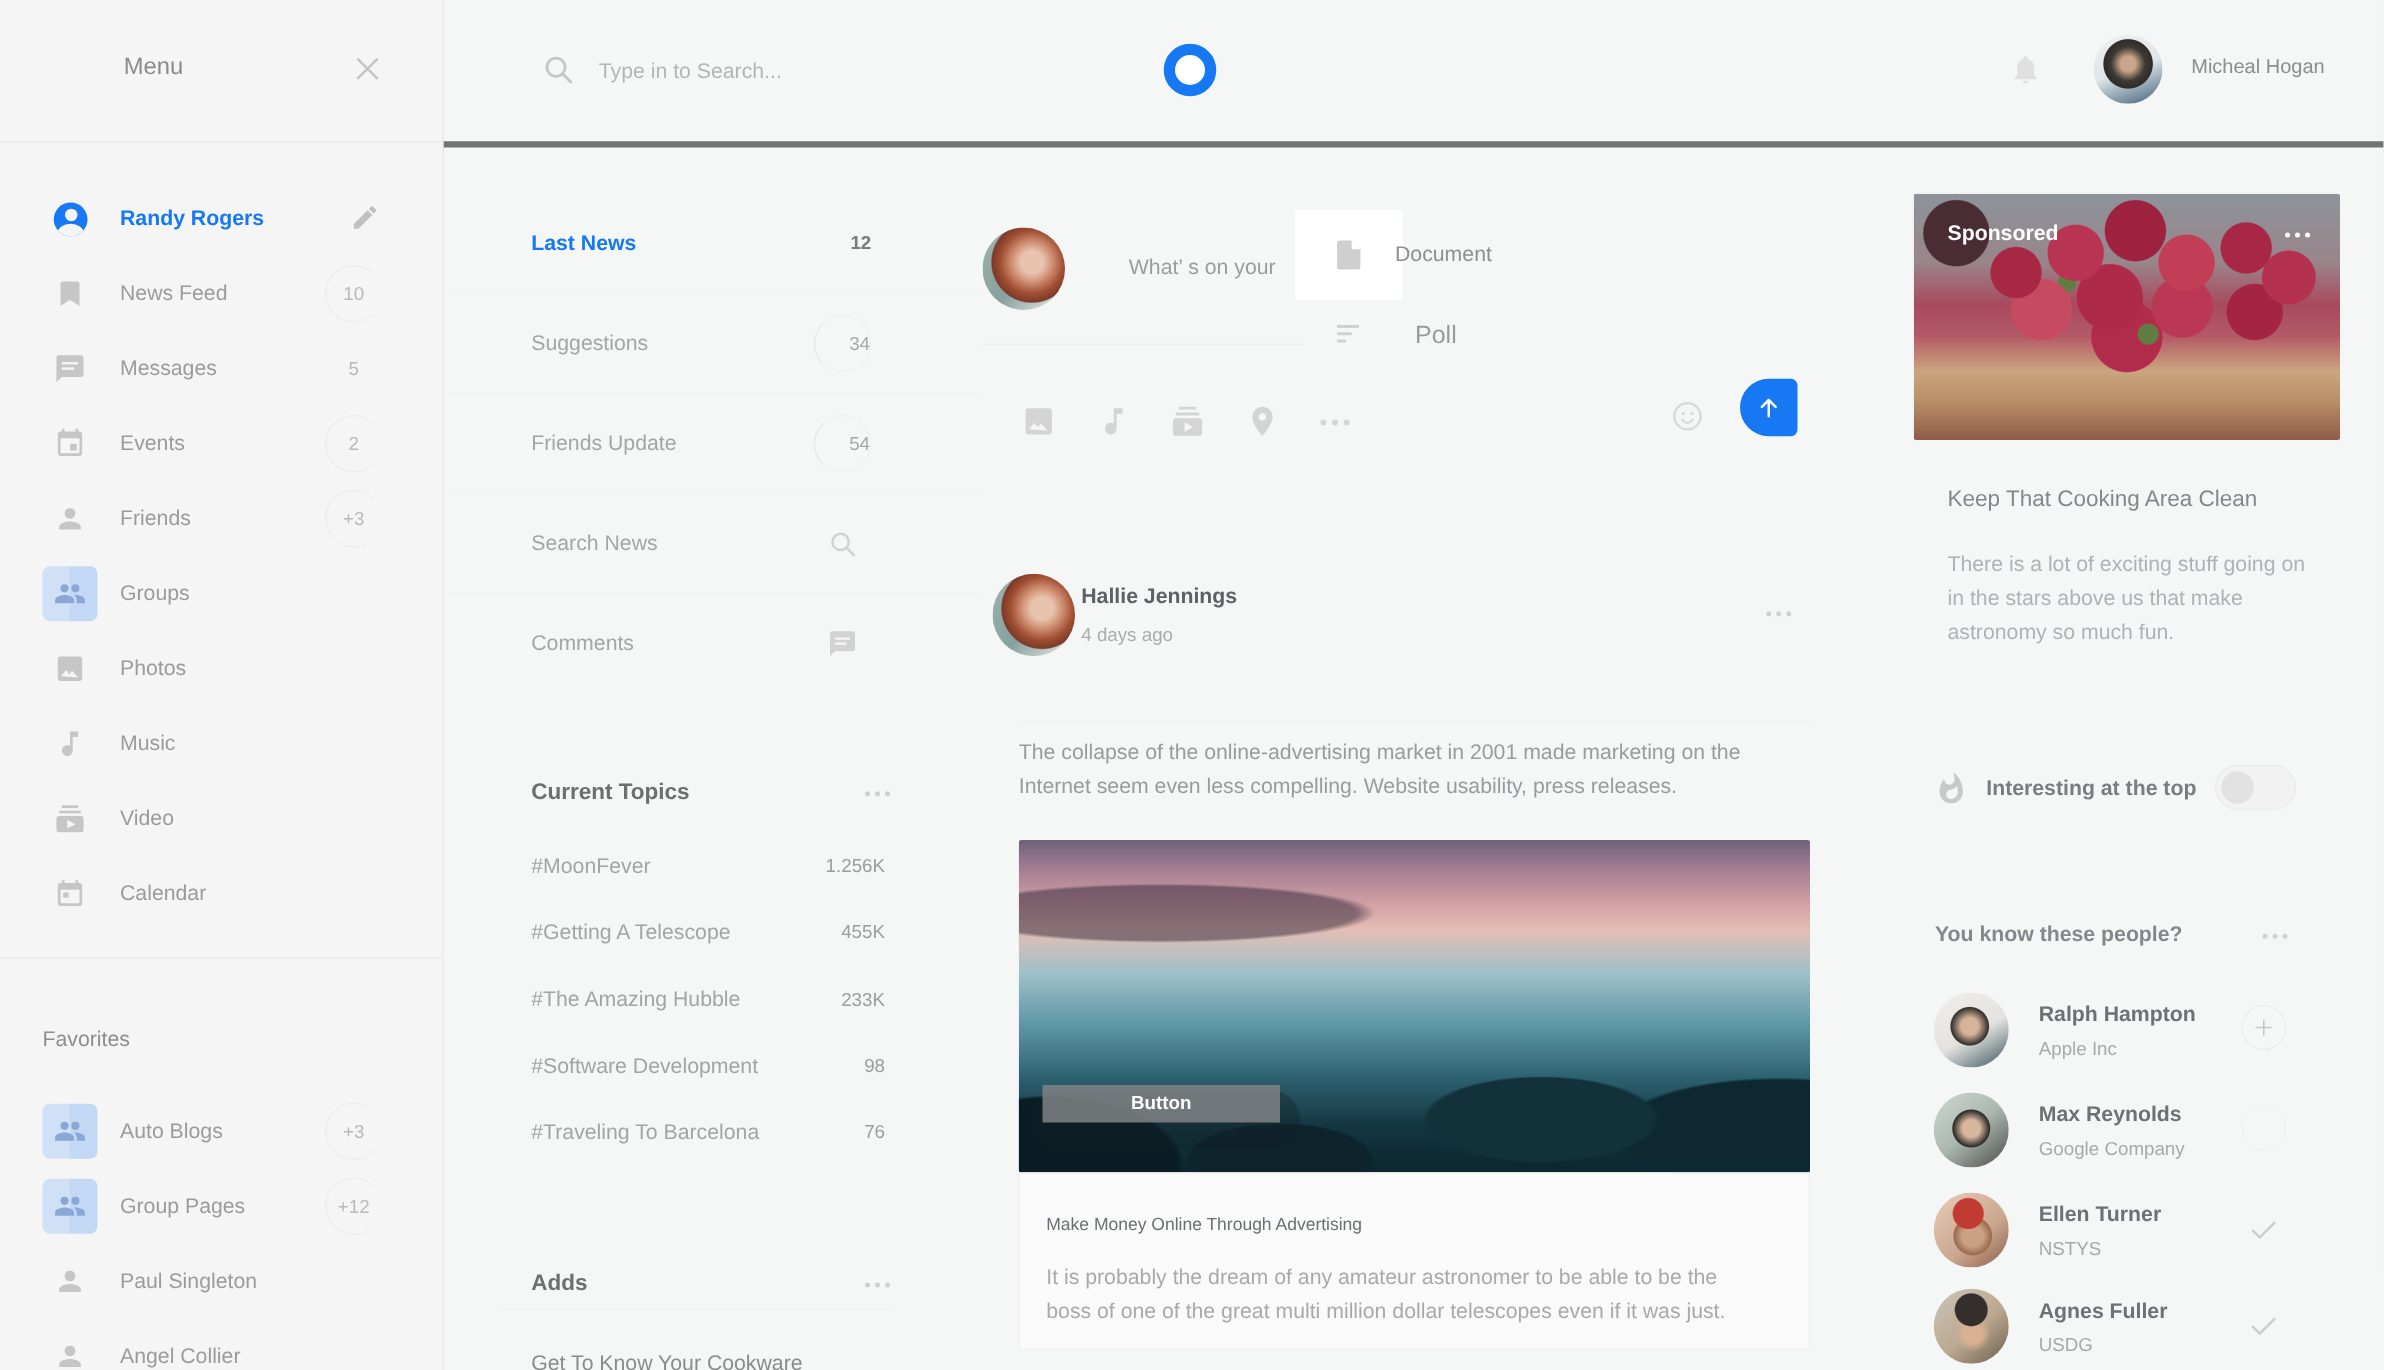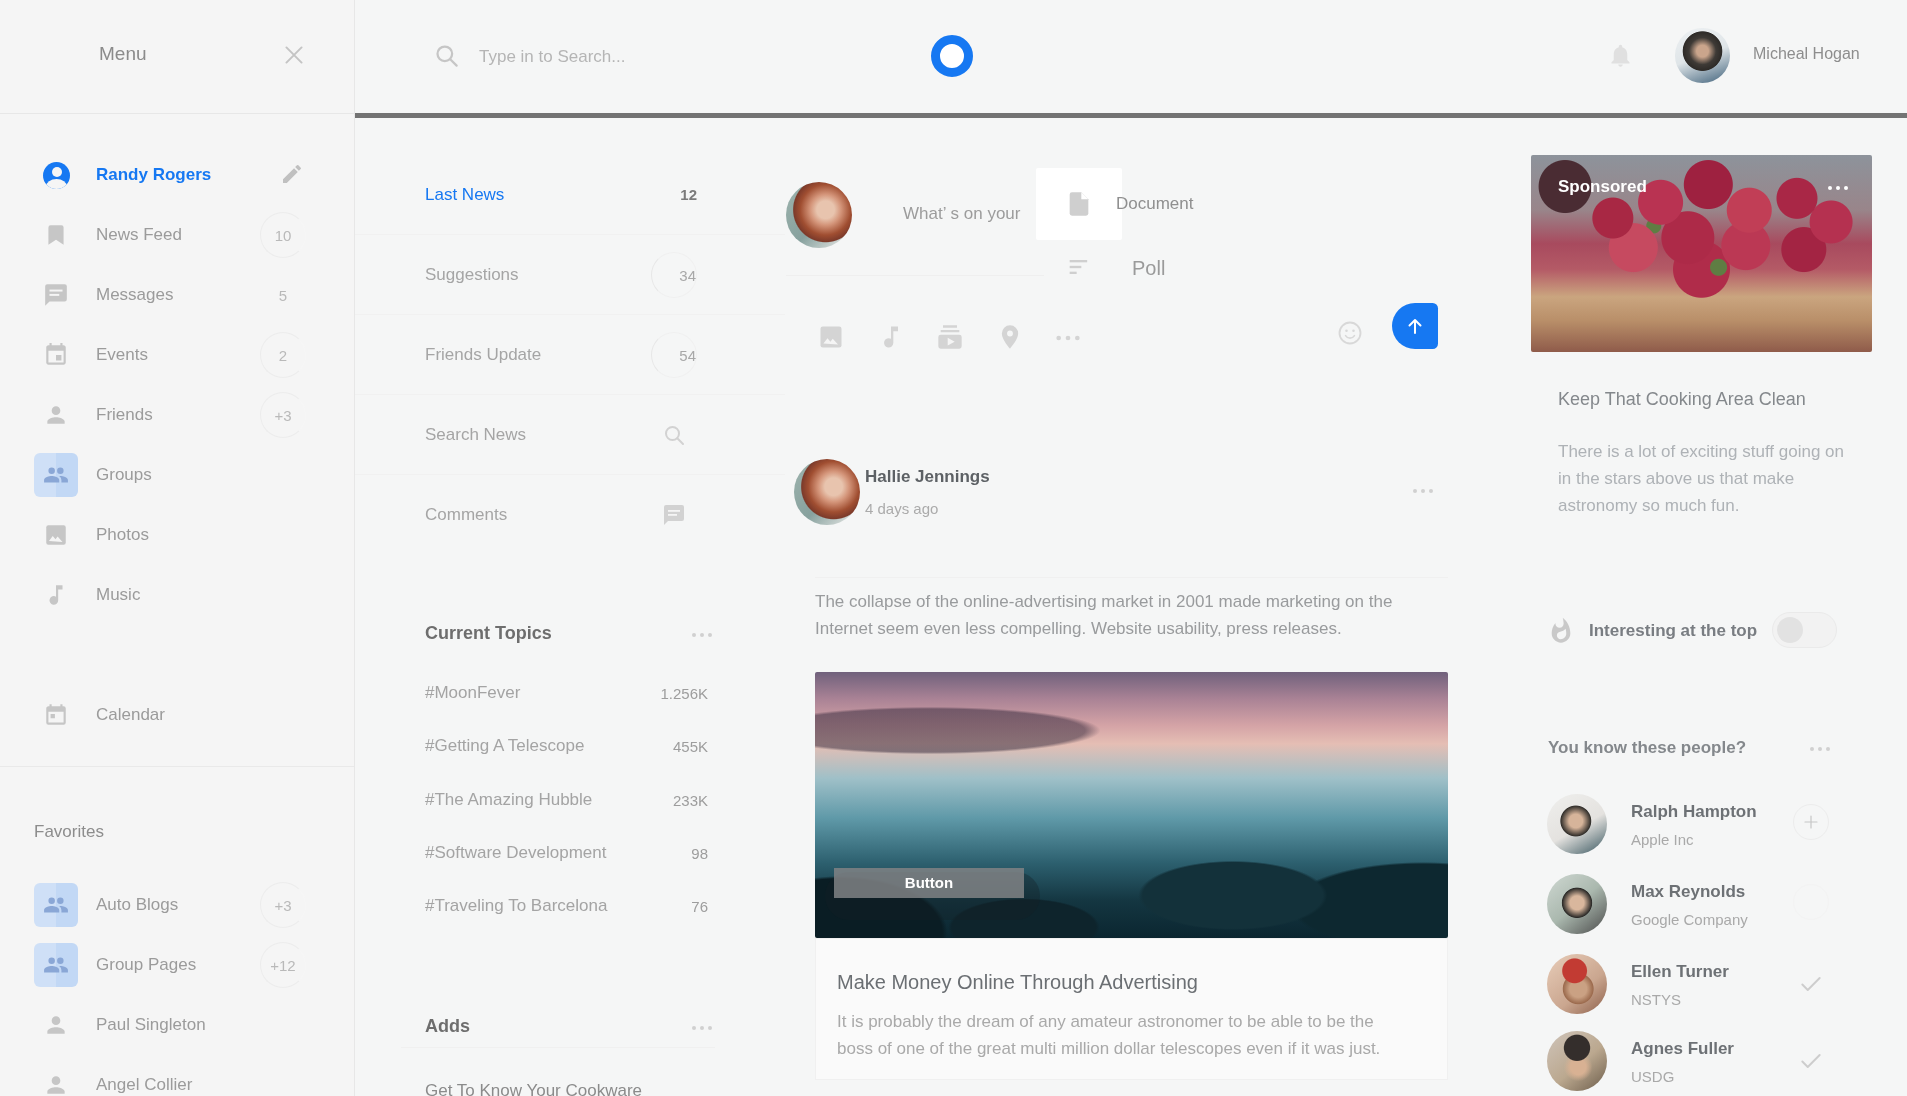--- a/index.html
+++ b/index.html
@@ -31,21 +31,21 @@
   .search-input::placeholder{color:#b5b5b5;}
   .logo{position:absolute;left:576px;top:35px;width:42px;height:42px;border-radius:50%;background:#fff;border:9px solid #1678f2;box-sizing:border-box;cursor:pointer;}
   .bell{position:absolute;left:1252px;top:42px;width:27px;height:27px;color:#e0e0e0;cursor:pointer;}
   .tavatar{position:absolute;left:1320px;top:28px;width:55px;height:55px;border-radius:50%;cursor:pointer;}
   .tname{position:absolute;left:1398px;top:45px;font-size:16px;color:#8d8d8d;}
   
   .nav{position:absolute;left:355px;top:113px;width:430px;height:983px;}
   .nrow{position:absolute;left:0;width:430px;height:80px;cursor:pointer;}
   .nrow.sep{border-bottom:1px solid #f1f1f1;box-sizing:border-box;}
   .nlabel{position:absolute;left:70px;top:50%;transform:translateY(-50%);font-size:17px;color:#a5a5a5;white-space:nowrap;}
-  .nlabel.active{color:#1678f2;font-weight:normal;}
+  .nlabel.active{color:#1678f2;font-weight:bold;}
   .ncount{position:absolute;left:296px;top:17px;width:46px;height:46px;line-height:46px;text-align:right;font-size:15px;color:#a8a8a8;box-sizing:border-box;}
   .ncount.bold{font-weight:bold;color:#7b7b7b;}
   .ncount.ring{border:1px solid #f0f0f0;border-left-color:#e7e7e7;border-radius:50%;}
   .nicon{position:absolute;left:307px;top:28px;width:24px;height:24px;color:#d2d2d2;}
   .nhead{position:absolute;left:70px;font-size:18px;font-weight:bold;color:#6e6e6e;white-space:nowrap;}
   .dots{color:#d0d0d0;width:24px;height:10px;cursor:pointer;}
   .trow{position:absolute;left:0;width:430px;height:52px;cursor:pointer;}
   .ttag{position:absolute;left:70px;top:50%;transform:translateY(-50%);font-size:17px;color:#a4a4a4;white-space:nowrap;}
   .tcount{position:absolute;right:77px;top:50%;transform:translateY(-50%);font-size:15px;color:#9d9d9d;}
   .adiv{position:absolute;left:46px;right:70px;top:934px;border-top:1px solid #f0f0f0;}
@@ -75,21 +75,21 @@
   .pimage{position:absolute;left:29px;top:672px;width:633px;height:266px;border-radius:2px;overflow:hidden;cursor:pointer;background:
     radial-gradient(ellipse 170px 90px at 4% 98%, #0a1d24 0 60%, rgba(0,0,0,0) 63%),
     radial-gradient(ellipse 120px 46px at 33% 96%, #0e242c 0 60%, rgba(0,0,0,0) 63%),
     radial-gradient(ellipse 150px 55px at 66% 84%, #13313a 0 60%, rgba(0,0,0,0) 63%),
     radial-gradient(ellipse 210px 70px at 96% 88%, #0d2830 0 60%, rgba(0,0,0,0) 63%),
     radial-gradient(ellipse 260px 36px at 18% 22%, rgba(45,35,55,.5) 0 60%, rgba(0,0,0,0) 66%),
     linear-gradient(180deg,#70617c 0%,#a98295 10%,#d4a3a6 20%,#e5beb4 27%,#9fc0c8 40%,#5f99a8 55%,#2c5f6e 72%,#143641 86%,#0b2630 100%);}
   .btn-shadow{position:absolute;left:10px;top:200px;width:215px;height:48px;border-radius:26px;background:rgba(20,32,38,.35);}
   .img-button{position:absolute;left:19px;top:196px;width:190px;height:30px;line-height:30px;text-align:center;background:rgba(128,131,133,.85);color:#fff;font-weight:bold;font-size:15px;cursor:pointer;}
   .pinfo{position:absolute;left:29px;top:938px;width:633px;height:142px;background:#fafafa;border:1px solid #f0f0f0;box-sizing:border-box;}
-  .ptitle{position:absolute;left:51px;top:971px;font-size:20px;color:#6b6f73;cursor:pointer;white-space:nowrap;}
+  .ptitle{position:absolute;left:51px;top:971px;font-size:14px;color:#6b6f73;cursor:pointer;white-space:nowrap;}
   .pbody{position:absolute;left:51px;top:1008px;width:560px;font-size:17px;line-height:27px;color:#a9a9a9;}
   
   .aside{position:absolute;left:1531px;top:0;width:341px;height:1096px;}
   .adimg{position:absolute;left:0;top:155px;width:341px;height:197px;border-radius:2px;overflow:hidden;cursor:pointer;background:
     radial-gradient(circle at 10% 16%, #4a2c33 0 26px, rgba(0,0,0,0) 27px),
     radial-gradient(circle at 24% 32%, #a82844 0 20px, rgba(0,0,0,0) 21px),
     radial-gradient(circle at 38% 24%, #b93352 0 22px, rgba(0,0,0,0) 23px),
     radial-gradient(circle at 52% 15%, #9e2140 0 24px, rgba(0,0,0,0) 25px),
     radial-gradient(circle at 64% 28%, #c13e56 0 22px, rgba(0,0,0,0) 23px),
     radial-gradient(circle at 78% 22%, #a92746 0 20px, rgba(0,0,0,0) 21px),
@@ -216,20 +216,29 @@
 
     <div class="srow" style="top:565px">
       <span class="sicon">
         <svg viewBox="0 0 24 24" fill="currentColor">
             <path d="M12 3v10.55A4 4 0 1 0 14 17V7h4V3h-6z"></path>
           </svg>
       </span>
       <span class="slabel">Music</span>
     </div>
 
+    <div class="srow" style="top:625px">
+      <span class="sicon">
+        <svg viewBox="0 0 24 24" fill="currentColor">
+            <path d="M20 8H4V6h16v2zm-2-6H6v2h12V2zm4 10v8a2 2 0 0 1-2 2H4a2 2 0 0 1-2-2v-8a2 2 0 0 1 2-2h16a2 2 0 0 1 2 2z"></path>
+            <path fill="#f5f5f5" d="M10 12.73 16 16l-6 3.27z"></path>
+          </svg>
+      </span>
+      <span class="slabel">Video</span>
+    </div>
 
     <div class="srow" style="top:685px">
       <span class="sicon">
         <svg viewBox="0 0 24 24" fill="currentColor">
             <path d="M9 11H7v4h4v-4H9zm10-7h-1V2h-2v2H8V2H6v2H5c-1.11 0-1.99.9-2 2v13a2 2 0 0 0 2 2h14a2 2 0 0 0 2-2V6a2 2 0 0 0-2-2zm0 15H5V9h14v10z"></path>
           </svg>
       </span>
       <span class="slabel">Calendar</span>
     </div>
 

